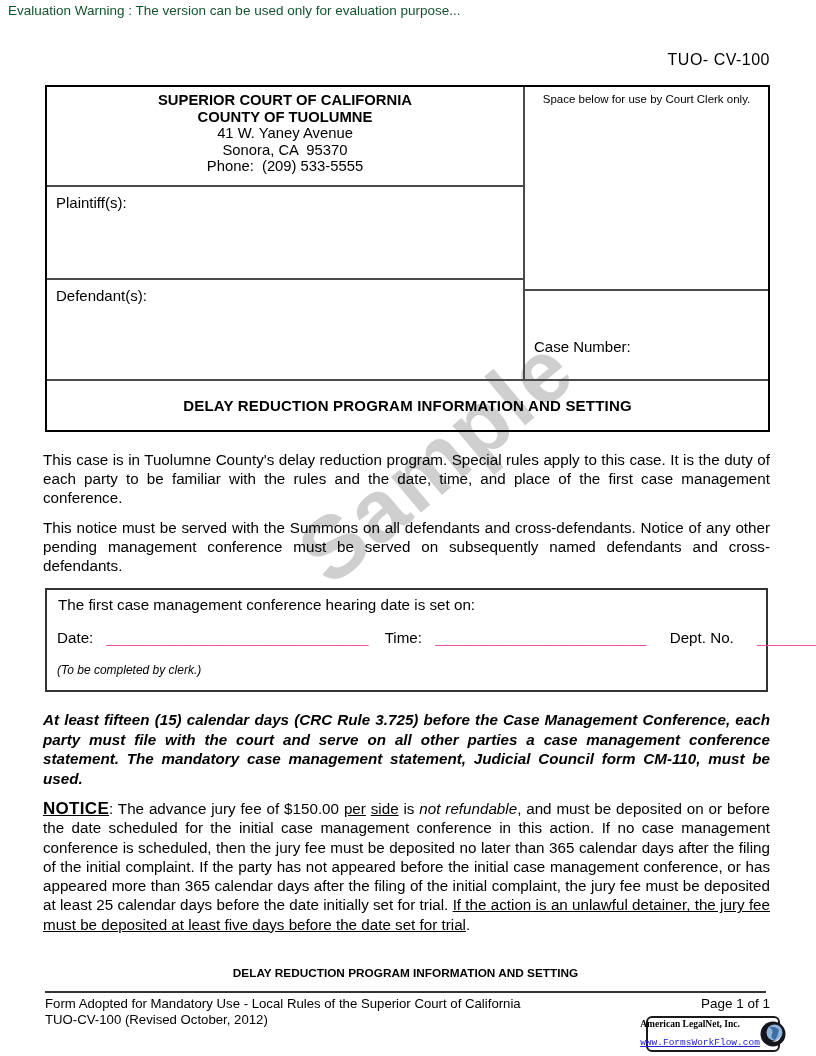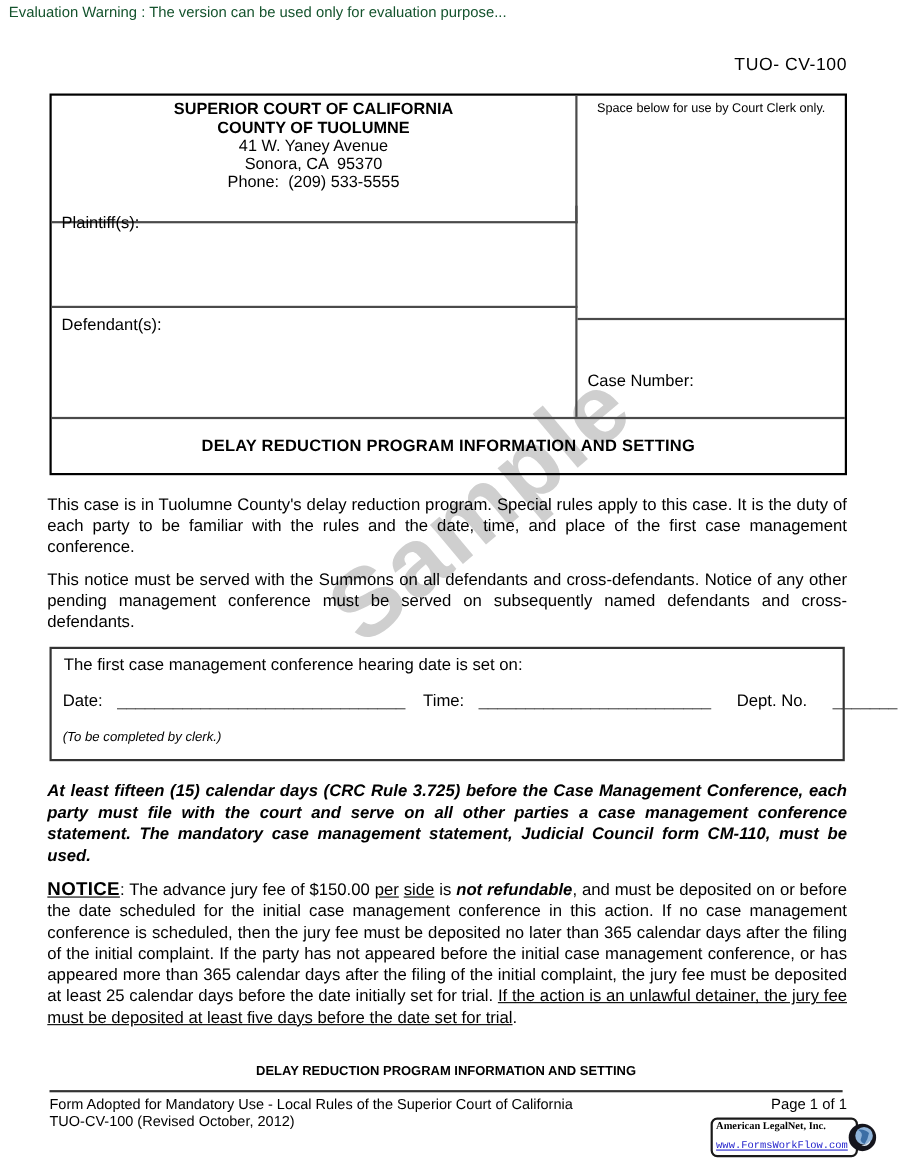--- a/index.html
+++ b/index.html
@@ -15,60 +15,60 @@
     transform:rotate(-40deg);transform-origin:0 60%;
     letter-spacing:2px;white-space:nowrap;
   }
   .layer{position:absolute;inset:0;z-index:1;}
   .eval-warning{left:8px;top:3px;font-size:13.5px;color:#14532d;}
   .form-number{left:470px;top:51px;width:300px;text-align:right;font-size:16px;font-weight:normal;letter-spacing:.5px;}
 
   
   .caption-table{left:45px;top:85px;width:721px;height:343px;border:2px solid #000;}
   .cell{position:absolute;box-sizing:border-box;background:transparent;}
-  .court-cell{left:0;top:0;width:478px;height:116px;border-right:2px solid #4a4a4a;border-bottom:2px solid #4a4a4a;text-align:center;padding-top:5px;}
+  .court-cell{left:0;top:0;width:478px;height:100px;border-right:2px solid #4a4a4a;border-bottom:2px solid #4a4a4a;text-align:center;padding-top:5px;}
   .court-name{font-size:14.8px;font-weight:bold;line-height:16.5px;}
   .court-addr{font-size:14.8px;line-height:16.5px;white-space:pre-wrap;}
   .clerk-cell{left:478px;top:0;width:243px;height:204px;border-bottom:2px solid #4a4a4a;text-align:center;padding-top:6px;font-size:11.5px;}
   .plaintiff-cell{left:0;top:100px;width:478px;height:93px;border-right:2px solid #4a4a4a;border-bottom:2px solid #4a4a4a;padding:7px 9px;font-size:15px;}
   .defendant-cell{left:0;top:193px;width:478px;height:99px;border-right:2px solid #4a4a4a;padding:7px 9px;font-size:15px;}
   .case-cell{left:478px;top:243px;width:243px;height:49px;padding:8px 9px;font-size:15px;}
   .title-cell{left:0;top:292px;width:721px;height:51px;border-top:2px solid #4a4a4a;text-align:center;padding-top:16px;font-size:15px;font-weight:bold;letter-spacing:.2px;}
 
   
   .body-para{left:43px;width:727px;margin:0;font-size:15.2px;line-height:19px;text-align:justify;}
   .p1{top:450px;}
   .p2{top:518px;}
 
   
   .hearing-box{left:45px;top:588px;width:719px;height:100px;border:2px solid #333;}
   .hb-heading{position:absolute;left:11px;top:6px;font-size:15.2px;}
   .hb-line{position:absolute;left:10px;top:39px;font-size:15.2px;white-space:nowrap;}
-  .hb-line .fill{letter-spacing:0;color:#404040;}
+  .hb-line .fill{letter-spacing:0;color:#ec4899;}
   .hb-line .g1{margin-left:9px;}
   .hb-line .g2{margin-left:12px;}
   .hb-line .g3{margin-left:19px;}
   .hb-note{position:absolute;left:10px;top:73px;font-size:12px;font-style:italic;}
 
   .cmc-para{left:43px;top:710px;width:727px;margin:0;font-size:15.2px;line-height:19.7px;font-weight:bold;font-style:italic;text-align:justify;}
 
   .notice-para{left:43px;top:799px;width:727px;margin:0;font-size:15.2px;line-height:19.3px;text-align:justify;}
   .notice-label{font-size:17px;font-weight:bold;text-decoration:underline;letter-spacing:.3px;}
   .u{text-decoration:underline;}
-  .bi{font-weight:bold;font-style:italic;}
+  .bi{font-weight:normal;font-style:italic;}
 
   
   .footer-doc-title{left:45px;top:966px;width:721px;text-align:center;font-size:11.8px;font-weight:bold;}
   .footer-rule{left:45px;top:991px;width:721px;height:0;border-top:2px solid #333;}
   .footer-left1{left:45px;top:996px;font-size:13.2px;}
   .footer-left2{left:45px;top:1012px;font-size:13.2px;}
   .footer-page{left:470px;top:996px;width:300px;text-align:right;font-size:13.5px;}
   .logo-box{
     left:646px;top:1016px;width:124px;height:30px;border:2px solid #1a1a1a;border-radius:6px;
-    display:flex;align-items:center;padding:1px 3px;box-sizing:content-box;background:#fff;
+    display:flex;align-items:center;padding:1px 3px;box-sizing:content-box;background:#fff;justify-content:center;
   }
   .logo-text{flex:1;line-height:1;}
   .logo-l1{font-family:"Liberation Serif","DejaVu Serif",serif;font-weight:bold;font-size:9.5px;margin-bottom:2px;white-space:nowrap;}
   .logo-l2{font-family:Liberation Mono, monospace;font-size:9.5px;color:#2222cc;text-decoration:underline;white-space:nowrap;cursor:pointer;}
   .globe{width:26px;height:26px;flex:0 0 auto;}
 </style>
 </head>
 <body>
 
 <div class="page">

